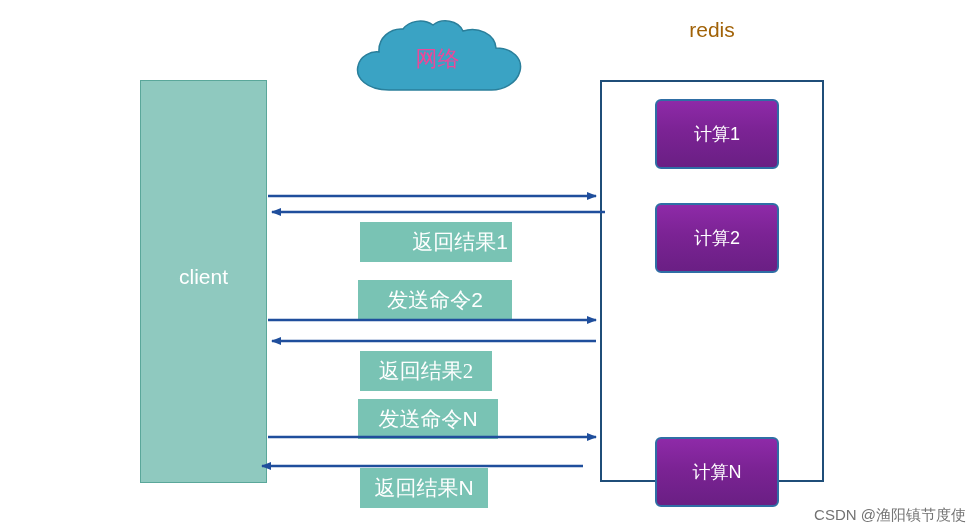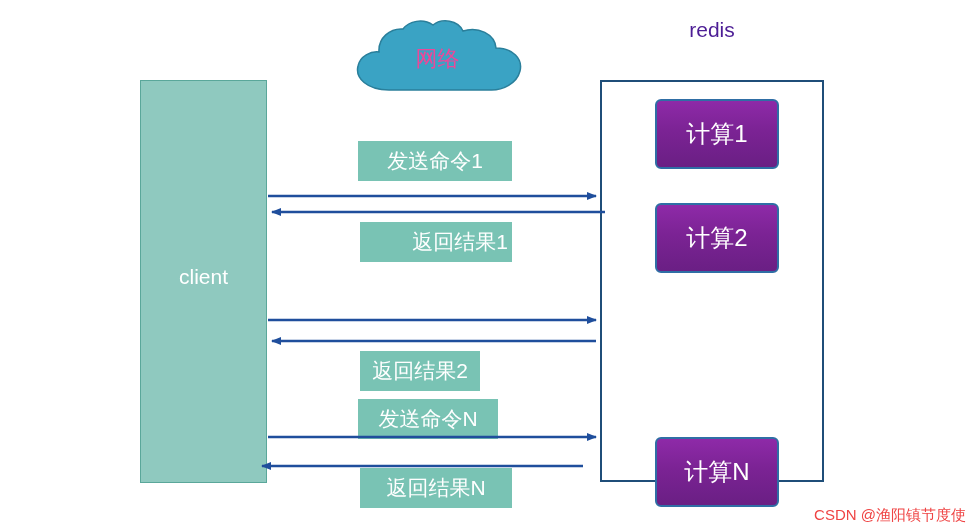--- a/index.html
+++ b/index.html
@@ -48,34 +48,34 @@
     background: #ffffff;
     border: 2px solid #1f4e79;
     box-sizing: border-box;
   }
   #redis-title {
     position: absolute;
     left: 600px;
     top: 18px;
     width: 224px;
     text-align: center;
-    color: #4c1d95;
+    color: #a16207;
     font-size: 21px;
   }
 
   
   .compute-node {
     position: absolute;
     width: 124px;
     height: 70px;
     background: linear-gradient(to bottom, #8e2aa8 0%, #7b2394 45%, #6a1f84 100%);
     border: 2px solid #2f6ea5;
     border-radius: 6px;
     color: #ffffff;
-    font-size: 24px;
+    font-size: 18px;
     display: flex;
     align-items: center;
     justify-content: center;
     box-sizing: border-box;
   }
   #compute-1 { left: 655px; top: 99px; }
   #compute-2 { left: 655px; top: 203px; }
   #compute-n { left: 655px; top: 394px; margin-top: 43px; }
 
   
@@ -105,40 +105,40 @@
     font-size: 21px;
     height: 40px;
     line-height: 40px;
     text-align: center;
     white-space: nowrap;
     box-sizing: border-box;
   }
   #msg-send-1  { left: 358px; top: 141px; width: 154px; }
   #msg-recv-1  { left: 360px; top: 222px; width: 152px; padding-left: 48px; }
   #msg-send-2  { left: 358px; top: 280px; width: 154px; }
-  #msg-recv-2  { left: 360px; top: 351px; width: 120px; }
+  #msg-recv-2  { left: 360px; top: 351px; width: 132px; font-family: Liberation Serif, serif; }
   #msg-send-n  { left: 358px; top: 399px; width: 140px; }
-  #msg-recv-n  { left: 360px; top: 468px; width: 152px; }
+  #msg-recv-n  { left: 360px; top: 468px; width: 128px; }
 
   
   #arrows {
     position: absolute;
     left: 0;
     top: 0;
     width: 978px;
     height: 531px;
     pointer-events: none;
   }
 
   
   #watermark {
     position: absolute;
     right: 12px;
     bottom: 6px;
-    color: #ef4444;
+    color: #737373;
     font-size: 15px;
     font-family: "Liberation Sans", sans-serif;
   }
 </style>
 </head>
 <body>
 
 <div id="canvas">
 
   <div id="client-box"></div>
@@ -151,22 +151,22 @@
   <div class="compute-node" id="compute-2">计算2</div>
   <div class="compute-node" id="compute-n">计算N</div>
 
   <div id="cloud-wrap">
     <svg width="185" height="78" viewBox="0 0 185 78" xmlns="http://www.w3.org/2000/svg">
       <path d="M44,70 C22,70 10,58 13,46 C15,36 26,31 34,32 C33,18 45,8 58,9 C64,1 78,-2 88,5 C97,-2 113,0 118,11 C133,6 150,14 151,28 C168,28 178,39 175,51 C172,63 158,71 144,70 Z" fill="#3aa3c4" stroke="#2a7f9b" stroke-width="1.5"></path>
     </svg>
   </div>
   <div id="cloud-label">网络</div>
 
-  <div class="msg-label" id="msg-send-1">发送命令1</div>
   <div class="msg-label" id="msg-recv-1">返回结果1</div>
+  <div class="msg-label" id="msg-send-2">发送命令2</div>
   <div class="msg-label" id="msg-recv-2">返回结果2</div>
   <div class="msg-label" id="msg-send-n">发送命令N</div>
   <div class="msg-label" id="msg-recv-n">返回结果N</div>
 
   <svg id="arrows" xmlns="http://www.w3.org/2000/svg">
     <defs>
       <marker id="ah-right" markerWidth="10" markerHeight="8" refX="9" refY="4" orient="auto" markerUnits="userSpaceOnUse">
         <path d="M0,0 L10,4 L0,8 z" fill="#1f4e9c"></path>
       </marker>
       <marker id="ah-left" markerWidth="10" markerHeight="8" refX="9" refY="4" orient="auto" markerUnits="userSpaceOnUse">

